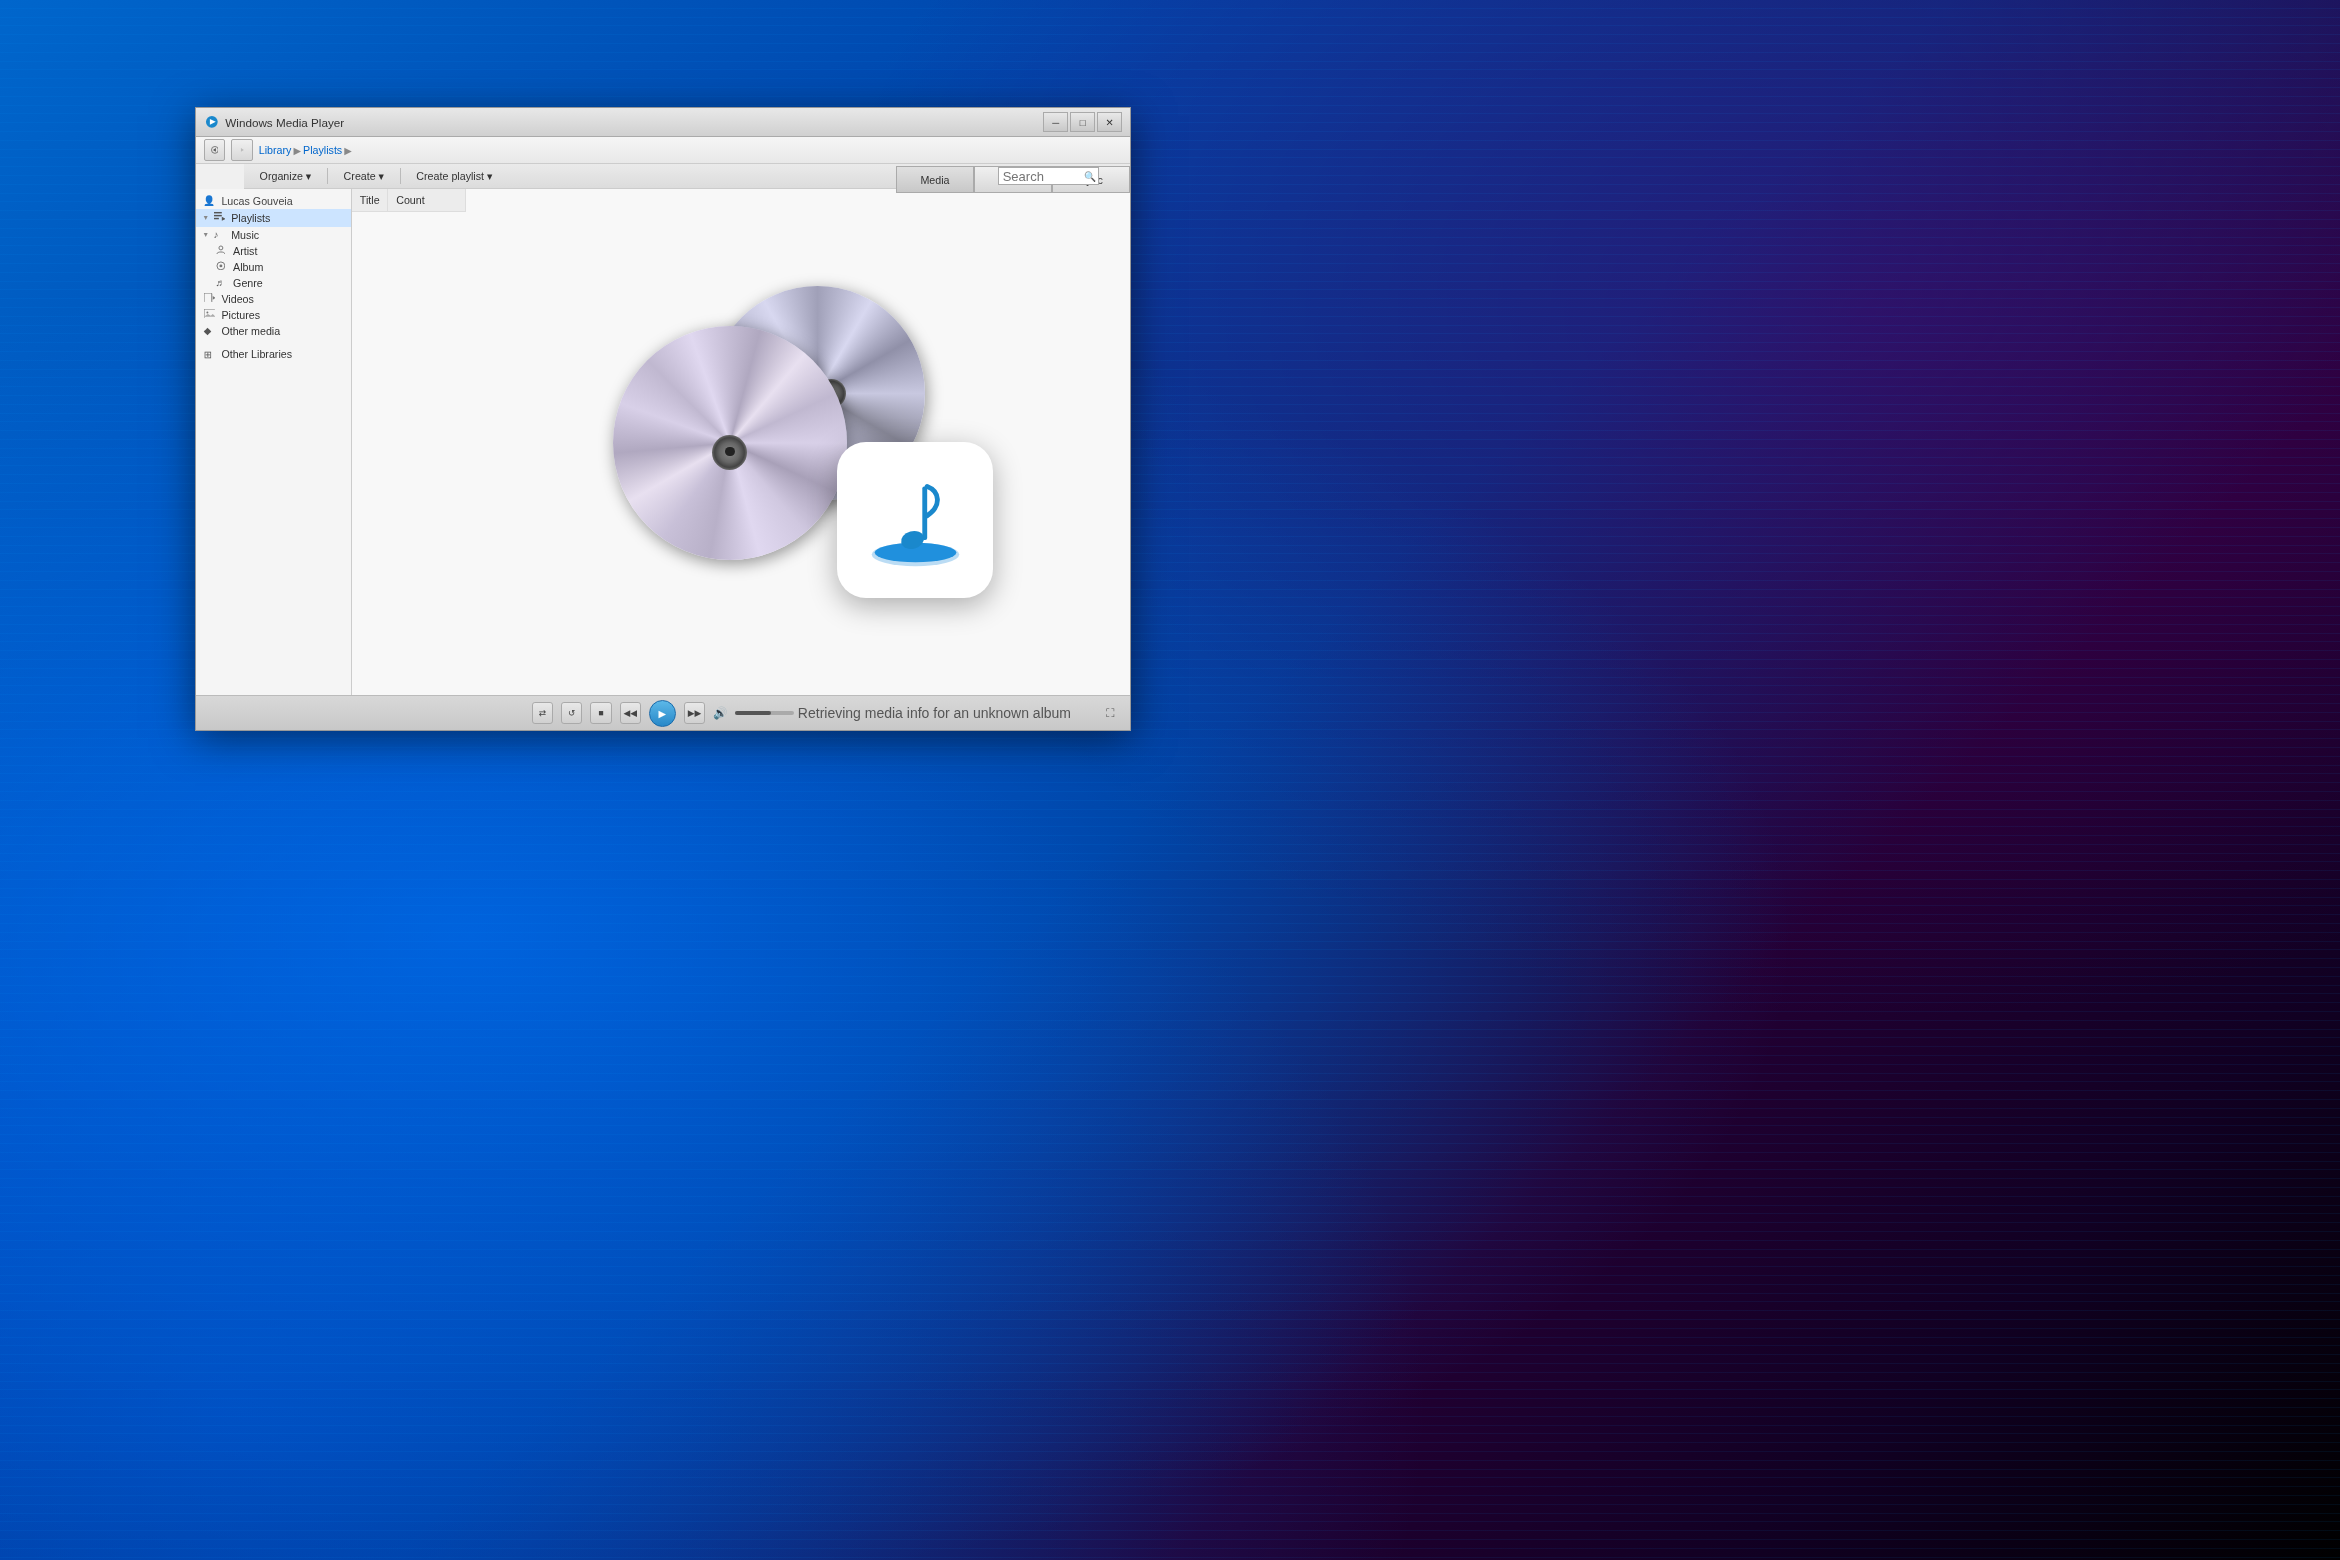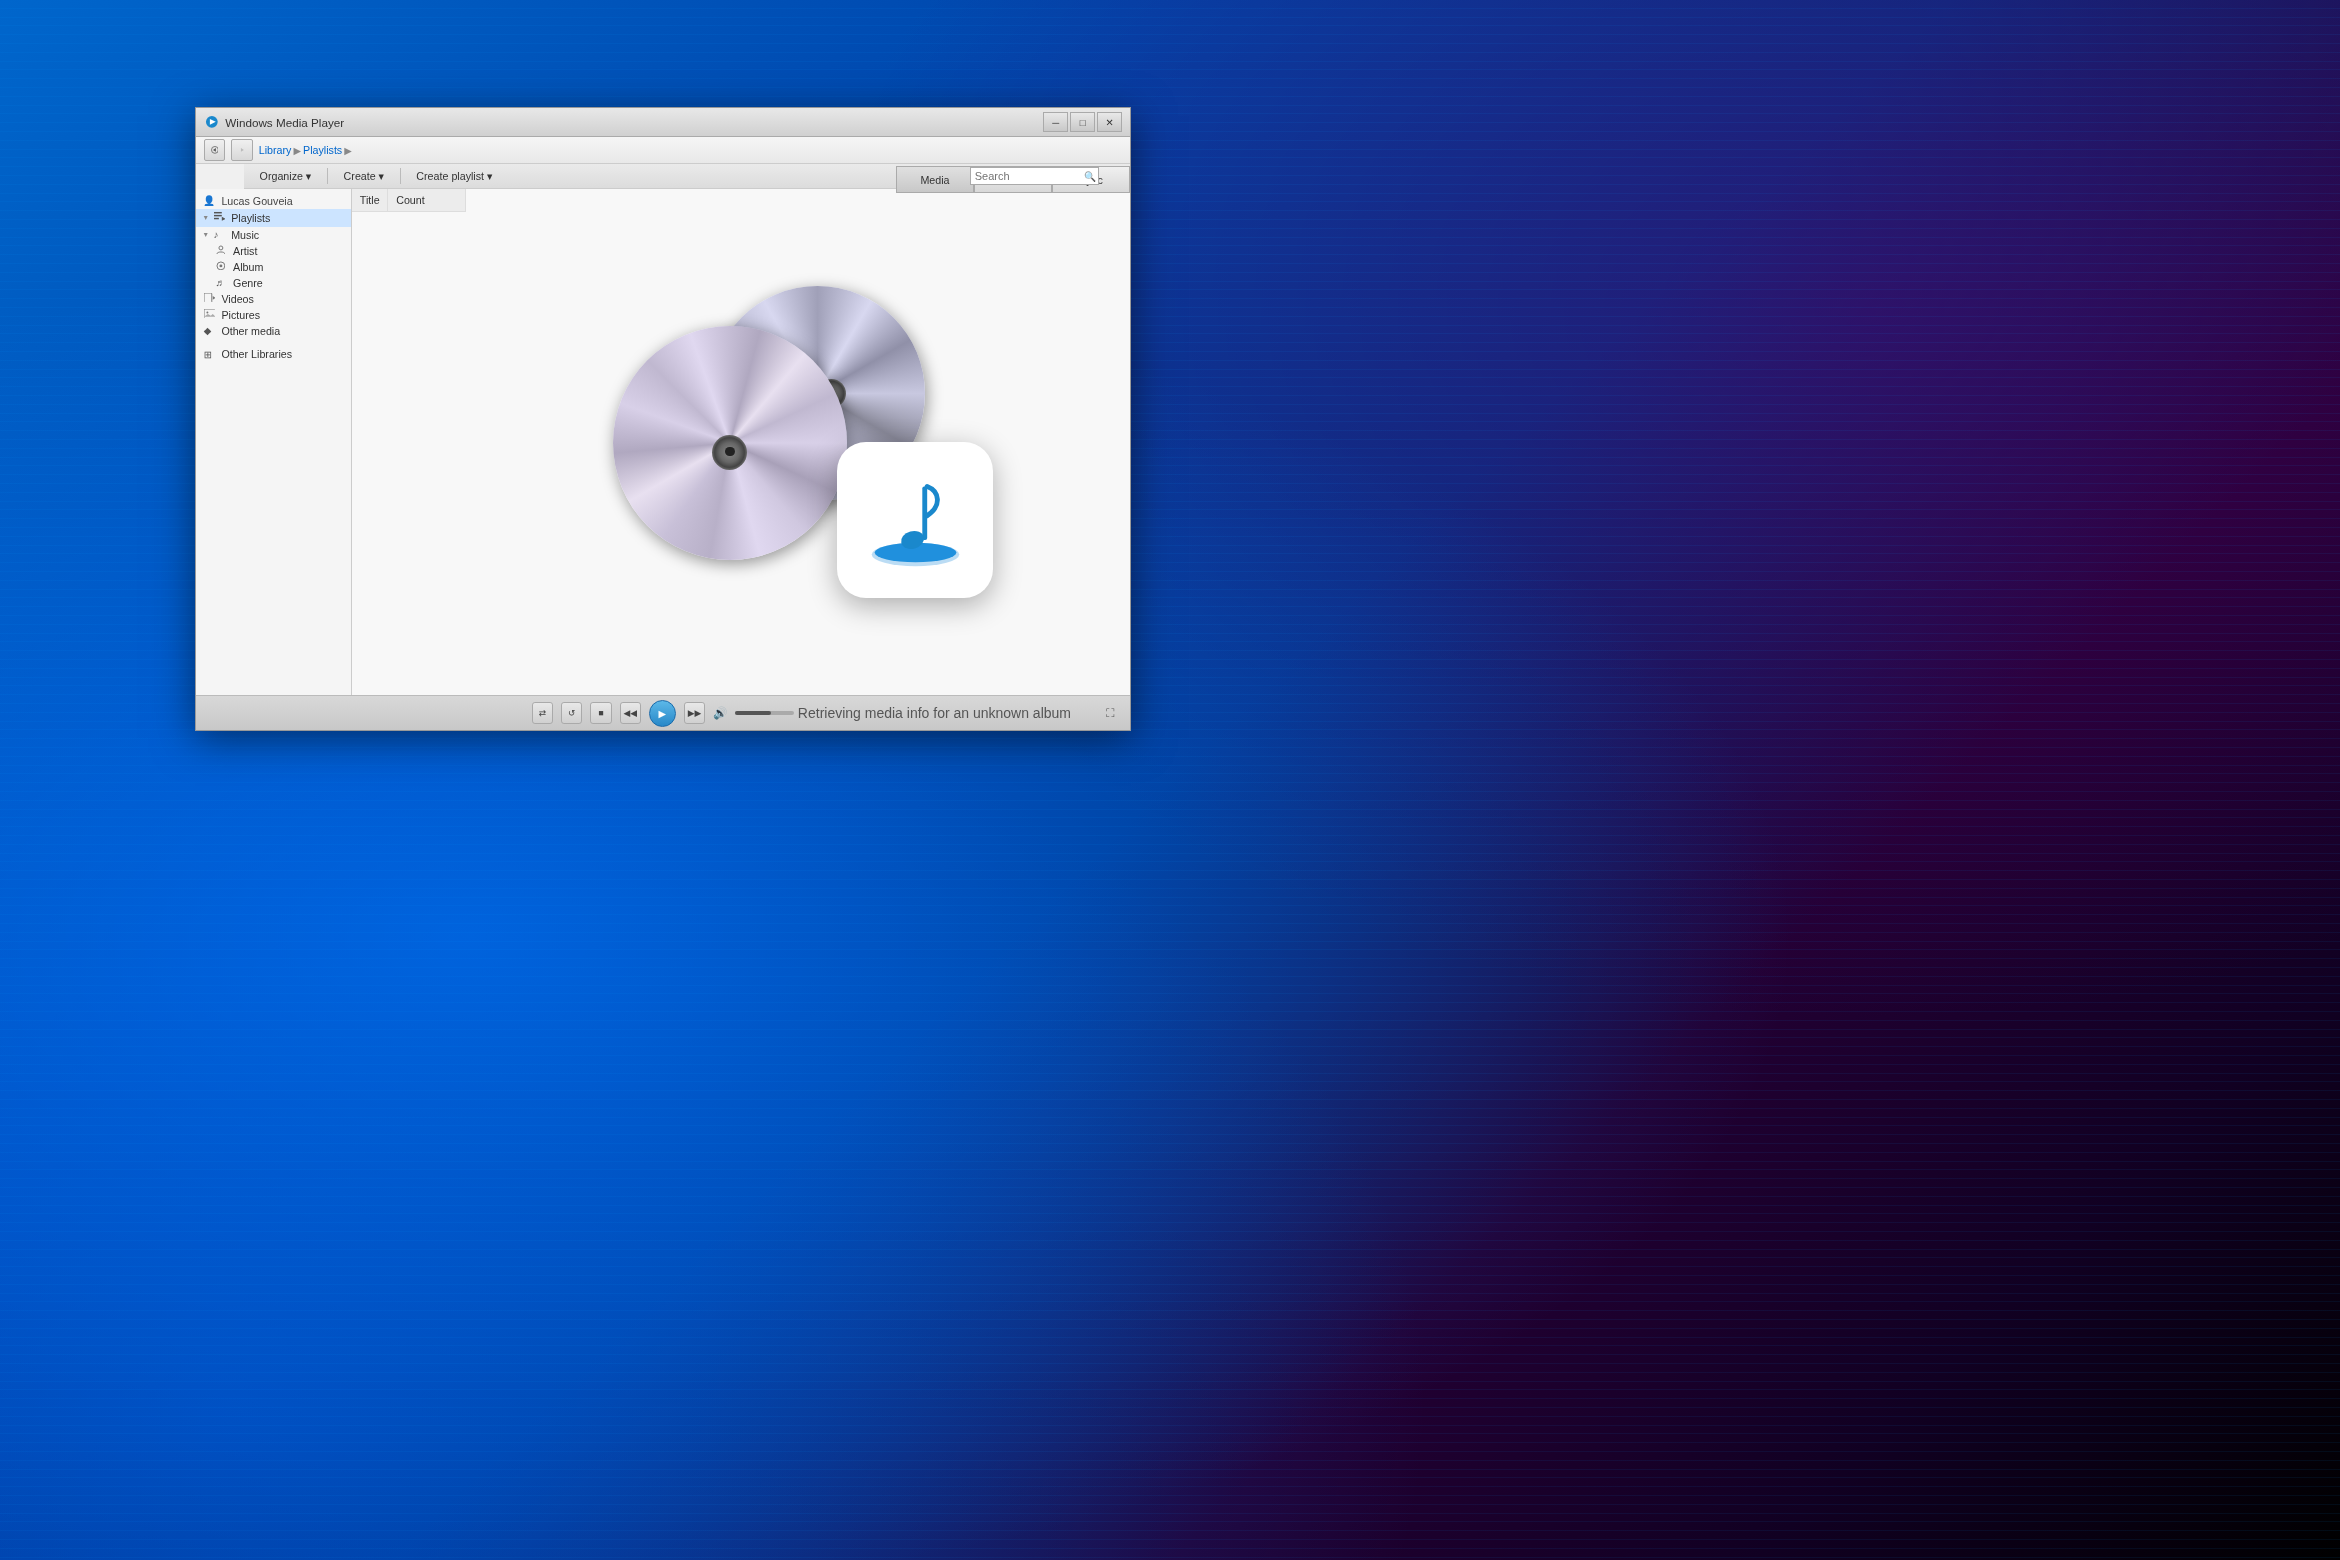--- a/index.html
+++ b/index.html
@@ -154,25 +154,25 @@
     }
     .toolbar-sep { width: 1px; height: 15.6px; background: #bbb; margin: 0 3.9px; }
     .toolbar-right {
       margin-left: auto;
       display: flex;
       align-items: center;
       gap: 3.9px;
     }
     .search-box {
       height: 17.6px;
-      width: 129px;
+      width: 101px;
       border: 1px solid #aaa;
       background: white;
       padding: 0 19.5px 0 3.9px;
-      font-size: 11px;
+      font-size: 13px;
       color: #999;
     }
     .search-wrapper {
       position: relative;
       display: flex;
       align-items: center;
     }
     .search-icon-btn {
       position: absolute;
       right: 2px;

